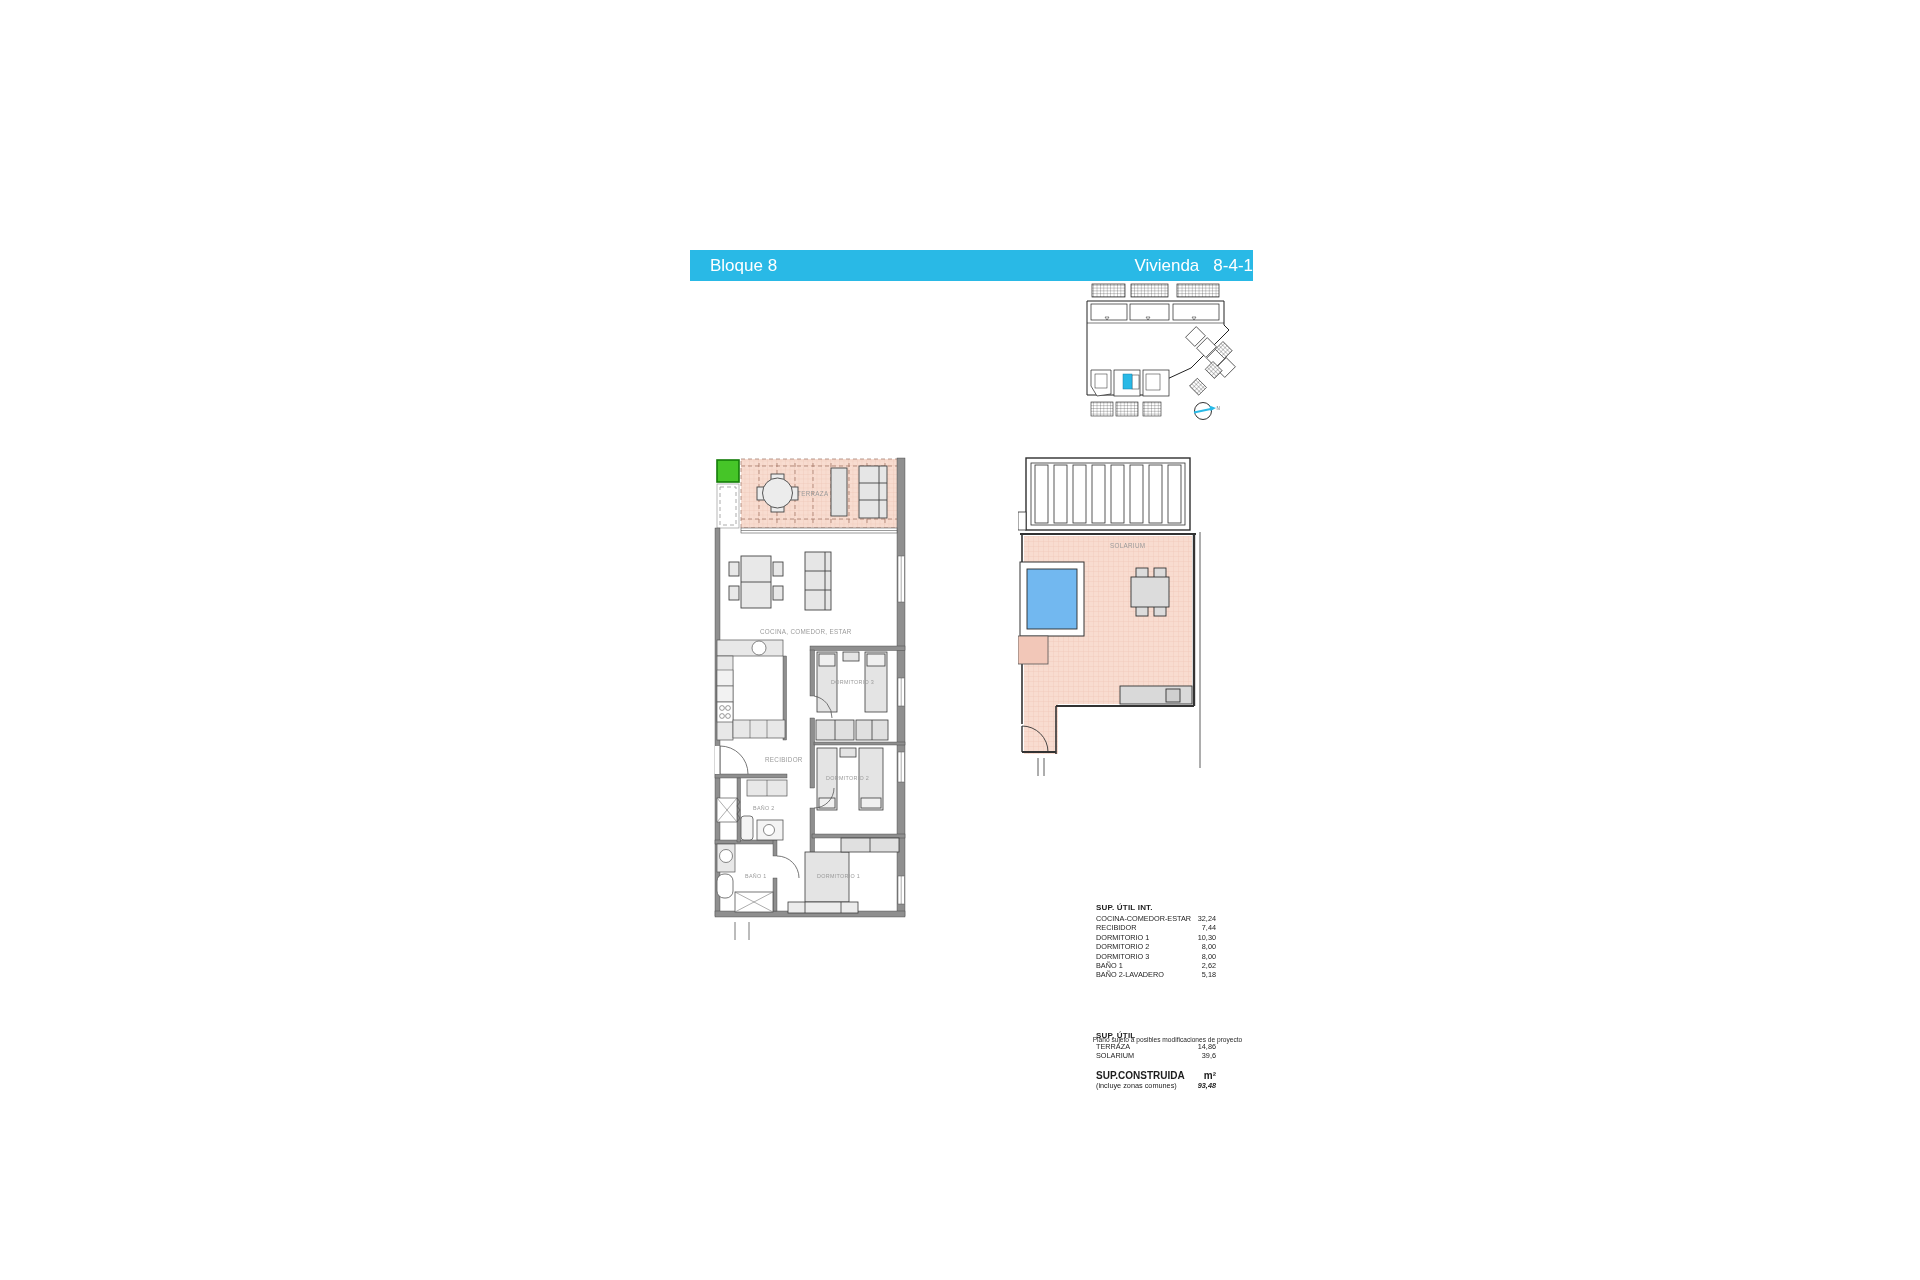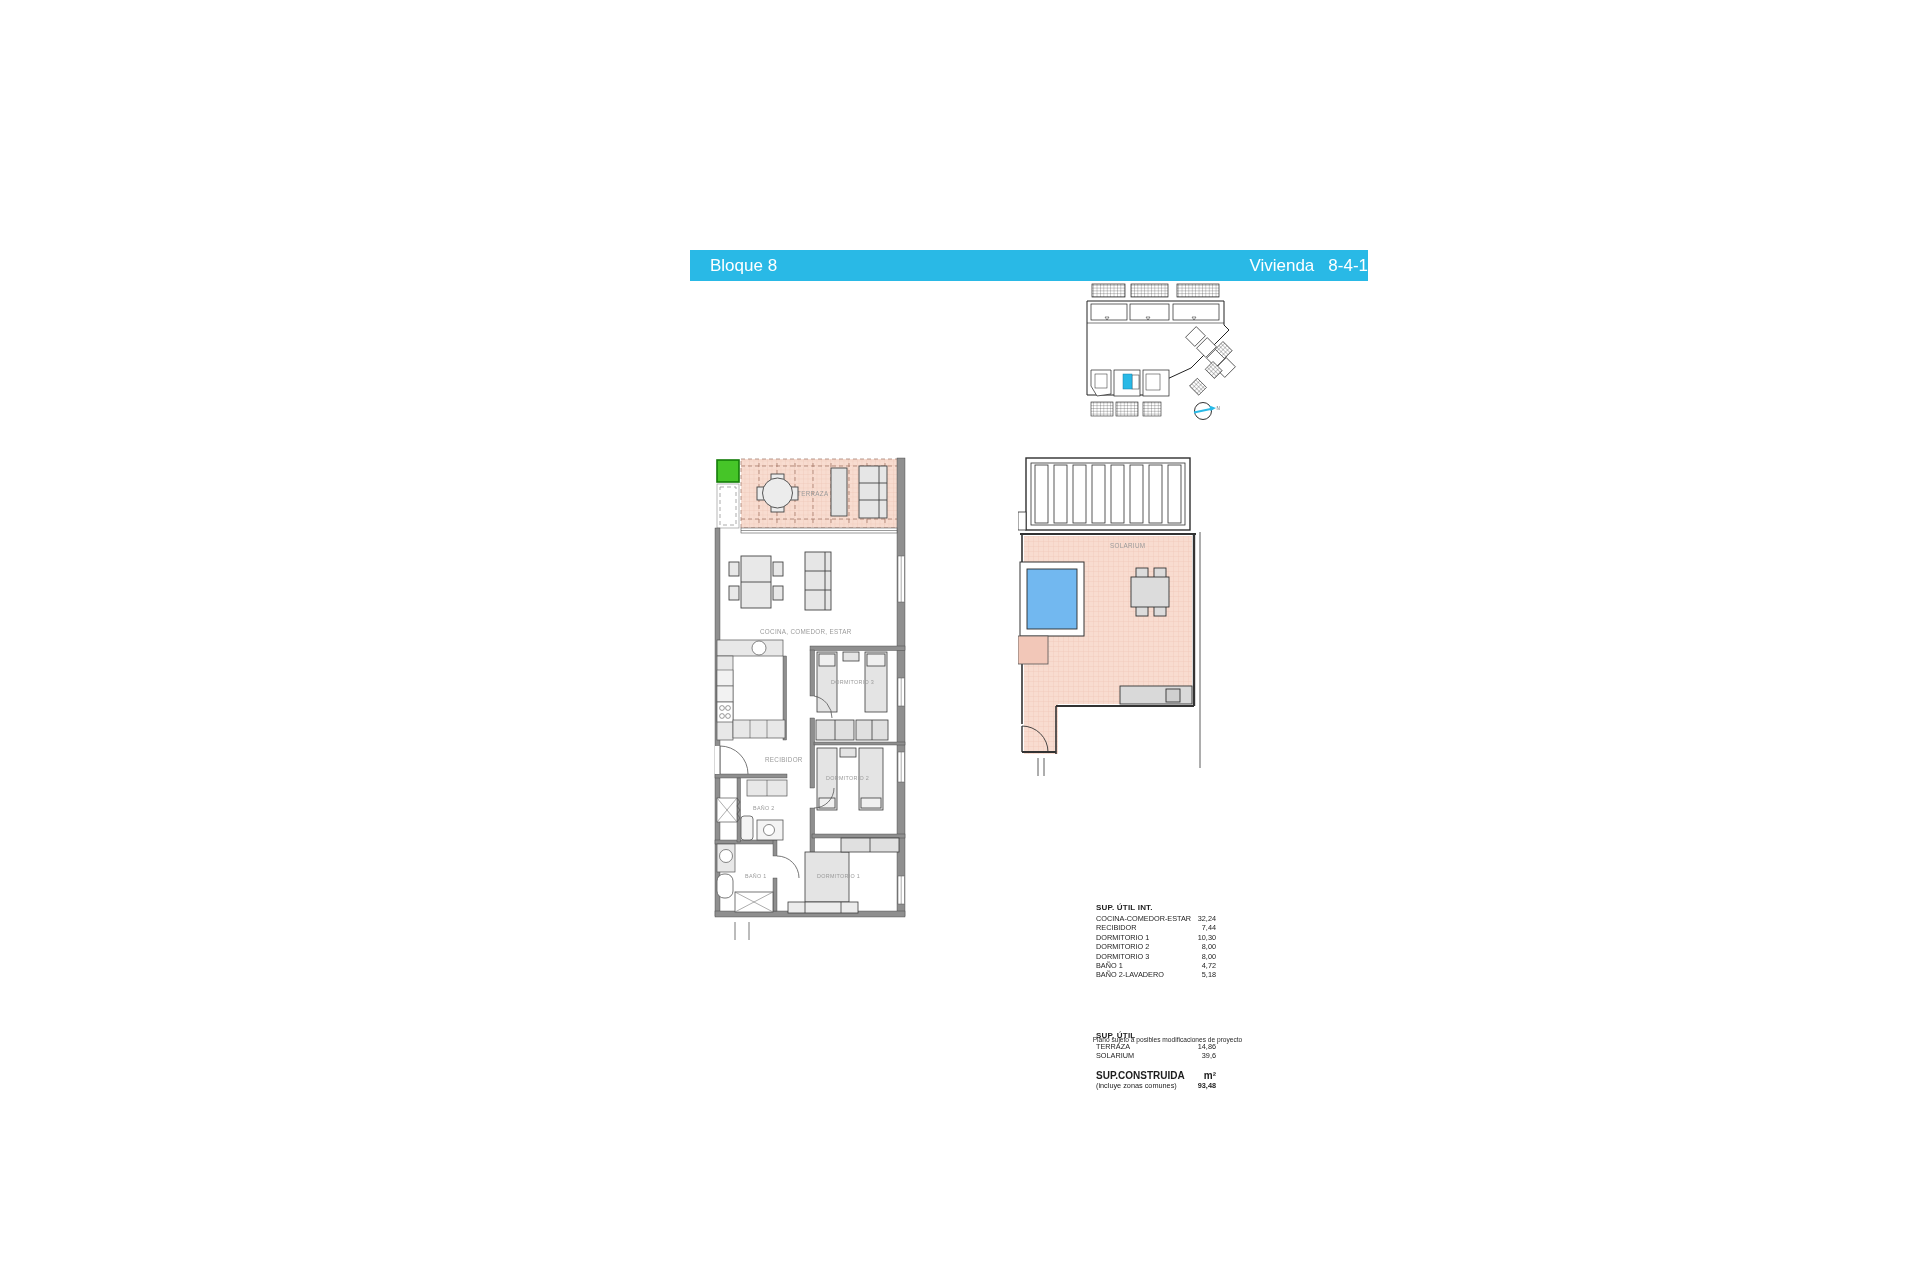--- a/index.html
+++ b/index.html
@@ -1,34 +1,34 @@
 <!DOCTYPE html>
 <html><head>
 <meta charset="utf-8">
 <style>
   html,body{margin:0;padding:0;background:#ffffff;}
   .page{position:relative;width:1920px;height:1280px;background:#fff;overflow:hidden;
         font-family:"Liberation Sans",sans-serif;}
   
-  .titlebar{position:absolute;left:690px;top:250px;width:678px;height:31px;
+  .titlebar{position:absolute;left:690px;top:250px;width:563px;height:31px;
             display:flex;align-items:center;justify-content:space-between;
             color:#ffffff;font-size:17px;}
   .titlebar .left{padding-left:20px;}
   .titlebar .right{display:flex;gap:14px;}
   
   .siteplan{position:absolute;left:1083px;top:282px;}
   .floorplan{position:absolute;left:713px;top:456px;}
   .solarium{position:absolute;left:1018px;top:456px;}
   
   .areas{position:absolute;left:1096px;top:874px;width:120px;color:#1d1d1d;}
   .areas .sec-title{font-size:8px;font-weight:bold;letter-spacing:.2px;margin-bottom:2px;margin-top:29px;}
   .areas .row{display:flex;justify-content:space-between;font-size:7.3px;line-height:9.4px;}
   .areas .gap{height:22px;}
   .areas .gap2{height:9px;}
-  .areas .bold{font-weight:bold;}
+  .areas .bold{font-weight:bold;font-style:italic;}
   .areas .titrow{display:flex;justify-content:space-between;font-size:10px;font-weight:bold;line-height:11px;}
   .disclaimer{position:absolute;left:1085px;top:1036px;width:165px;text-align:center;
               font-size:6.6px;color:#2a2a2a;}
   svg text{font-family:"Liberation Sans",sans-serif;}
   .roomlbl{fill:#9a9a9a;font-size:6.3px;letter-spacing:.3px;}
   .roomlbl.small{font-size:5.4px;}
 </style>
 </head>
 <body>
 
@@ -392,21 +392,21 @@
     <div class="row">
         <span>DORMITORIO 2</span>
         <span>8,00</span>
       </div>
     <div class="row">
         <span>DORMITORIO 3</span>
         <span>8,00</span>
       </div>
     <div class="row">
         <span>BAÑO 1</span>
-        <span>4,72</span>
+        <span>2,62</span>
       </div>
     <div class="row">
         <span>BAÑO 2-LAVADERO</span>
         <span>5,18</span>
       </div>
 
     <div class="gap"></div>
     <div class="sec-title">SUP. ÚTIL</div>
     <div class="row">
         <span>TERRAZA</span>

